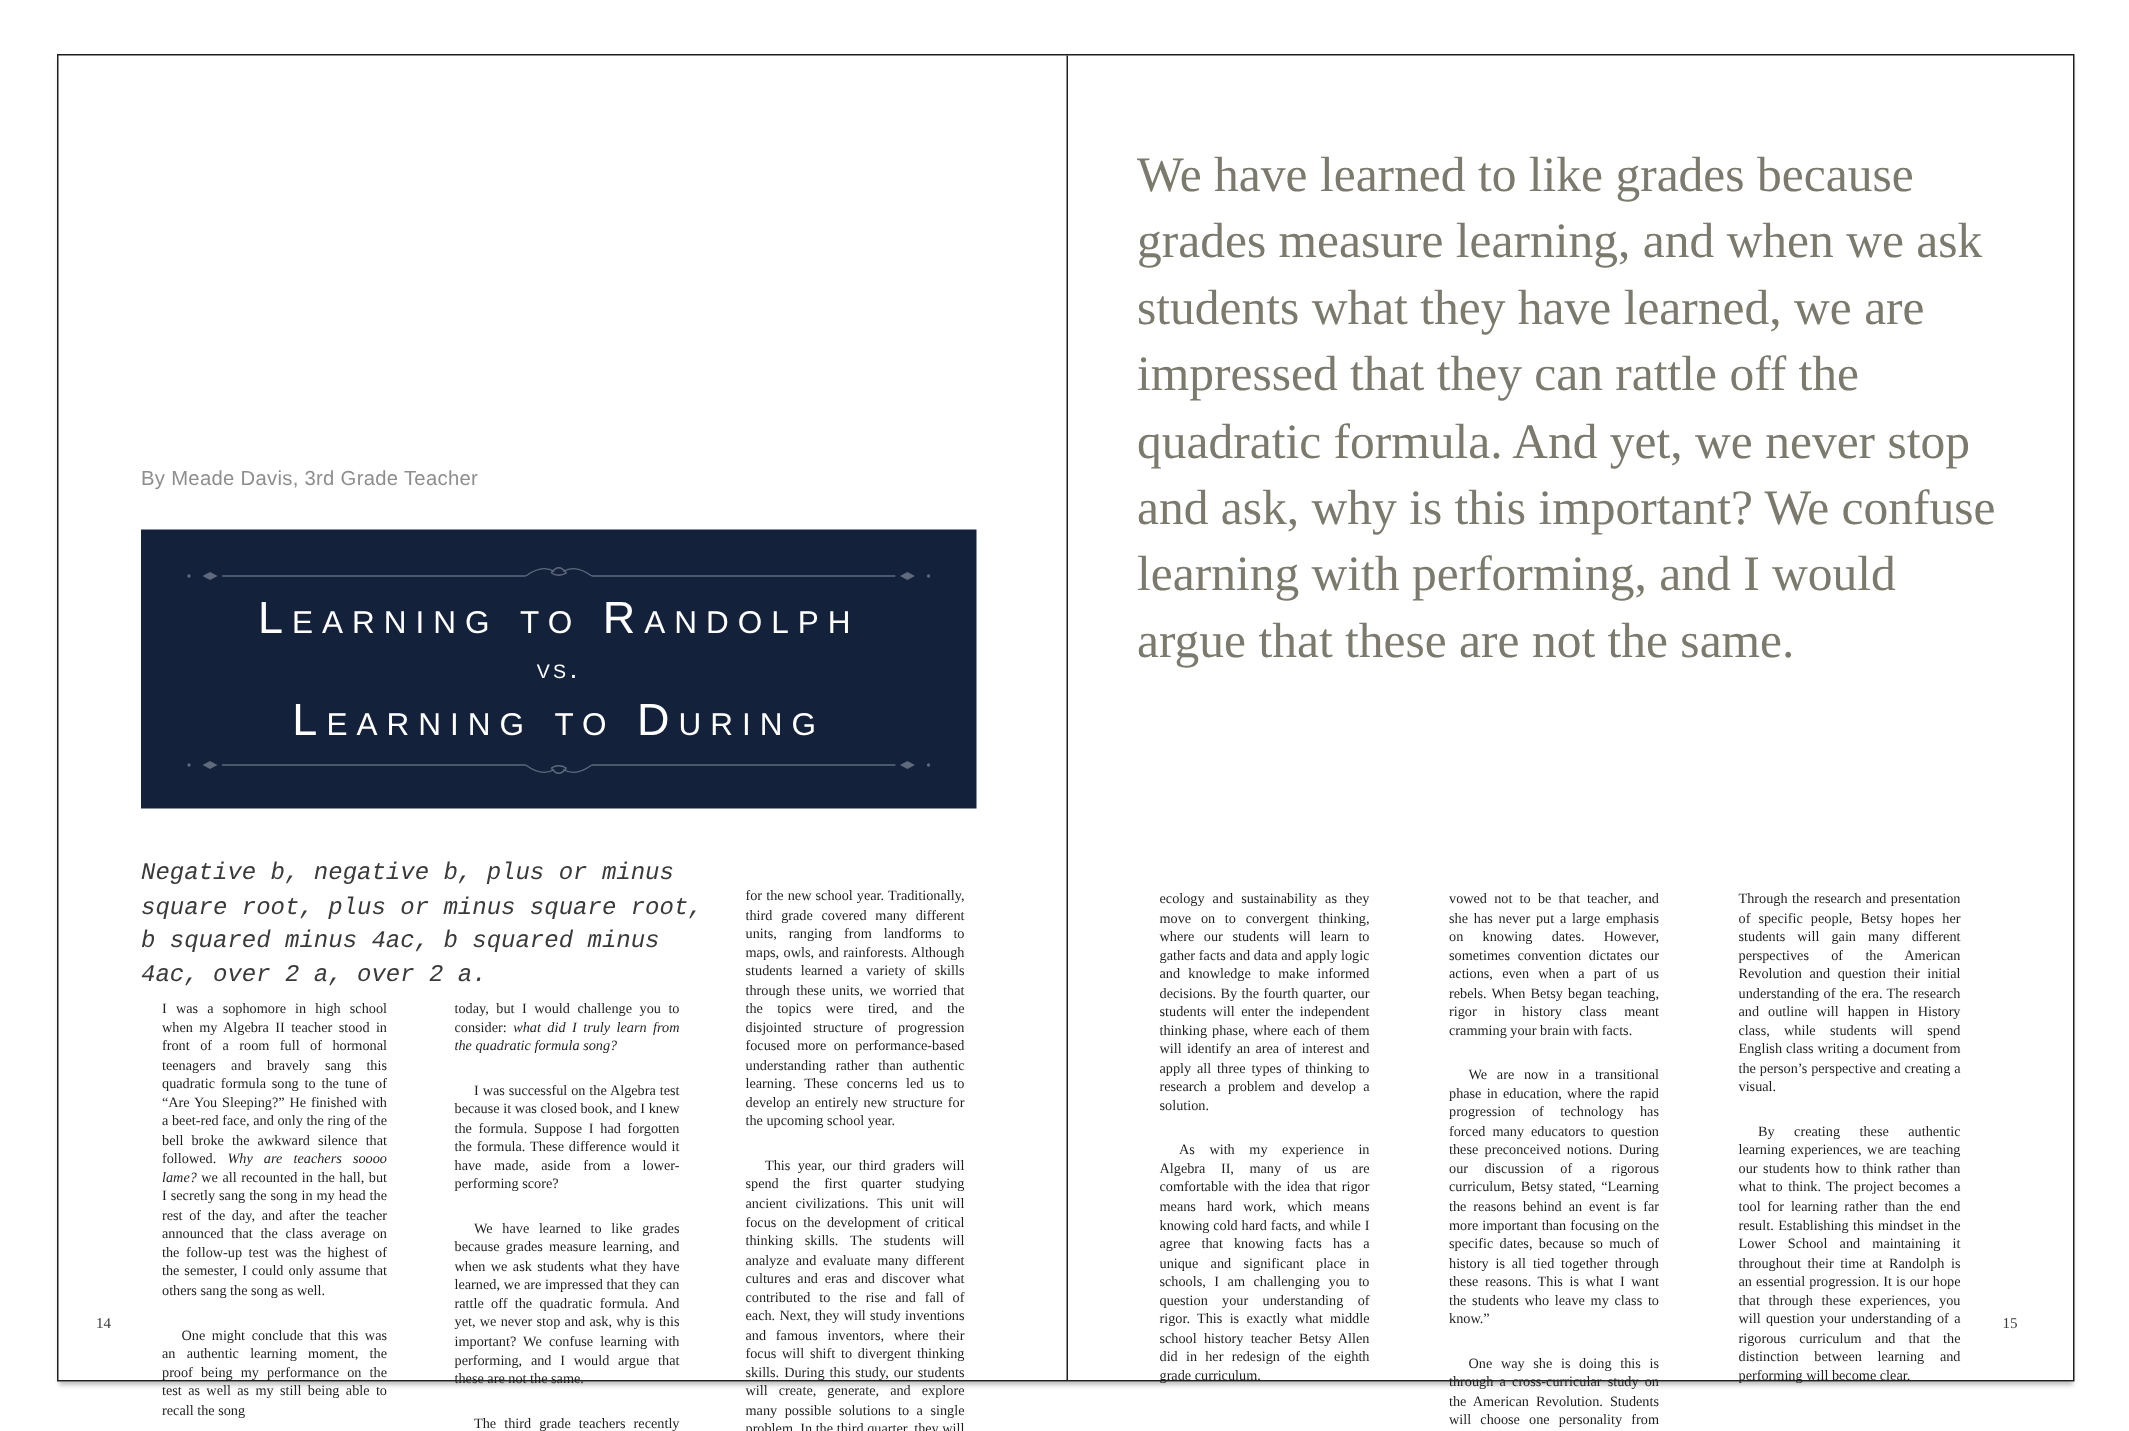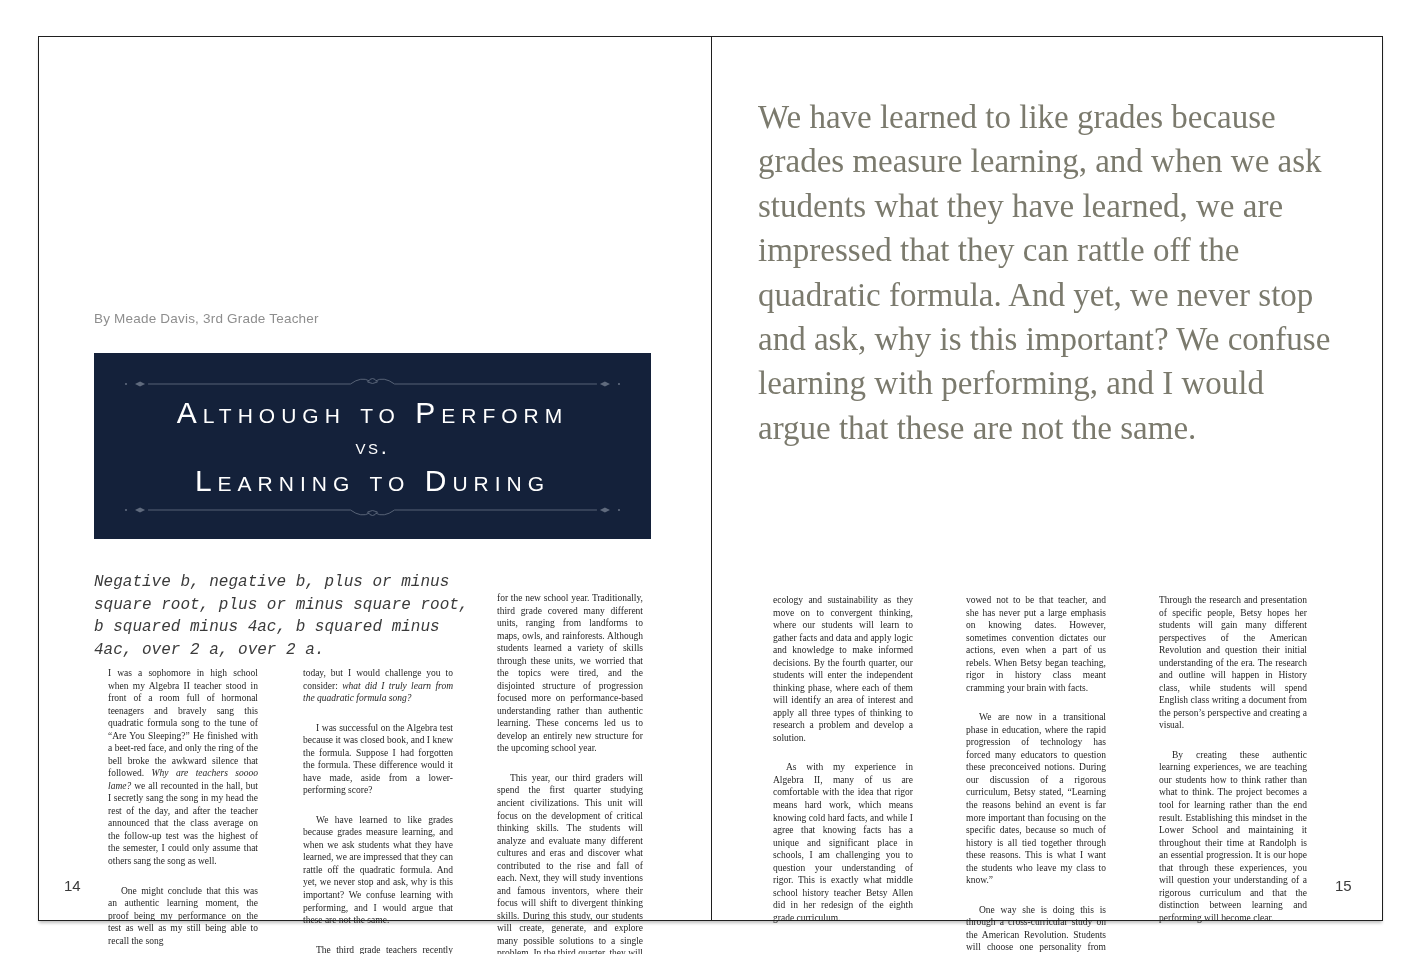--- a/index.html
+++ b/index.html
@@ -70,21 +70,21 @@
     font-variant: small-caps;
     font-weight: 400;
   }
   .t-line {
     display: block;
     font-size: 30px;
     line-height: 36px;
     letter-spacing: 0.2em;
   }
   .t-line.t-vs {
-    font-size: 22px;
+    font-size: 19px;
     line-height: 32px;
     letter-spacing: 0.12em;
   }
   .lede {
     position: absolute;
     left: 55px;
     top: 534px;
     width: 384px;
     font-family: Liberation Mono, monospace;
     font-style: italic;
@@ -115,23 +115,23 @@
     top: 58px;
     width: 580px;
     font-family: "Liberation Serif", serif;
     font-size: 33px;
     line-height: 1.345;
     color: var(--quote-gray);
   }
   
   .pagenum {
     position: absolute;
-    font-size: 15px;
+    font-size: 10px;
     color: #3a3a3a;
-    font-family: Liberation Sans, sans-serif;
+    font-family: Liberation Serif, serif;
   }
   .pn-left  { left: 25px;  top: 840px; }
   .pn-right { left: 1296px; top: 840px; }
 </style>
 </head>
 <body>
 
 <div class="spread">
   <div class="gutter-divider"></div>
 
@@ -146,21 +146,21 @@
           <line x1="26" y1="11" x2="228" y2="11"></line>
           <path d="M228,11 Q239,3 247,8" fill="none"></path>
           <path d="M272,11 Q261,3 253,8" fill="none"></path>
           <path d="M245,9 Q250,2 255,9 Q250,12 245,9" fill="none"></path>
           <line x1="272" y1="11" x2="474" y2="11"></line>
           <path d="M477,11 l5,-2.6 5,2.6 -5,2.6 z" stroke="none"></path>
           <circle cx="496" cy="11" r="1.1" stroke="none"></circle>
         </g>
       </svg>
       <div class="title">
-        <span class="t-line">Although to Perform</span>
+        <span class="t-line">Learning to Randolph</span>
         <span class="t-line t-vs">vs.</span>
         <span class="t-line">Learning to During</span>
       </div>
       <svg class="ornament bottom" viewBox="0 0 500 16" preserveAspectRatio="none">
         <g stroke="#5f6a7d" fill="#5f6a7d" stroke-width="0.9">
           <circle cx="4" cy="11" r="1.1" stroke="none"></circle>
           <path d="M13,11 l5,-2.6 5,2.6 -5,2.6 z" stroke="none"></path>
           <line x1="26" y1="11" x2="228" y2="11"></line>
           <path d="M228,11 Q239,3 247,8" fill="none"></path>
           <path d="M272,11 Q261,3 253,8" fill="none"></path>

